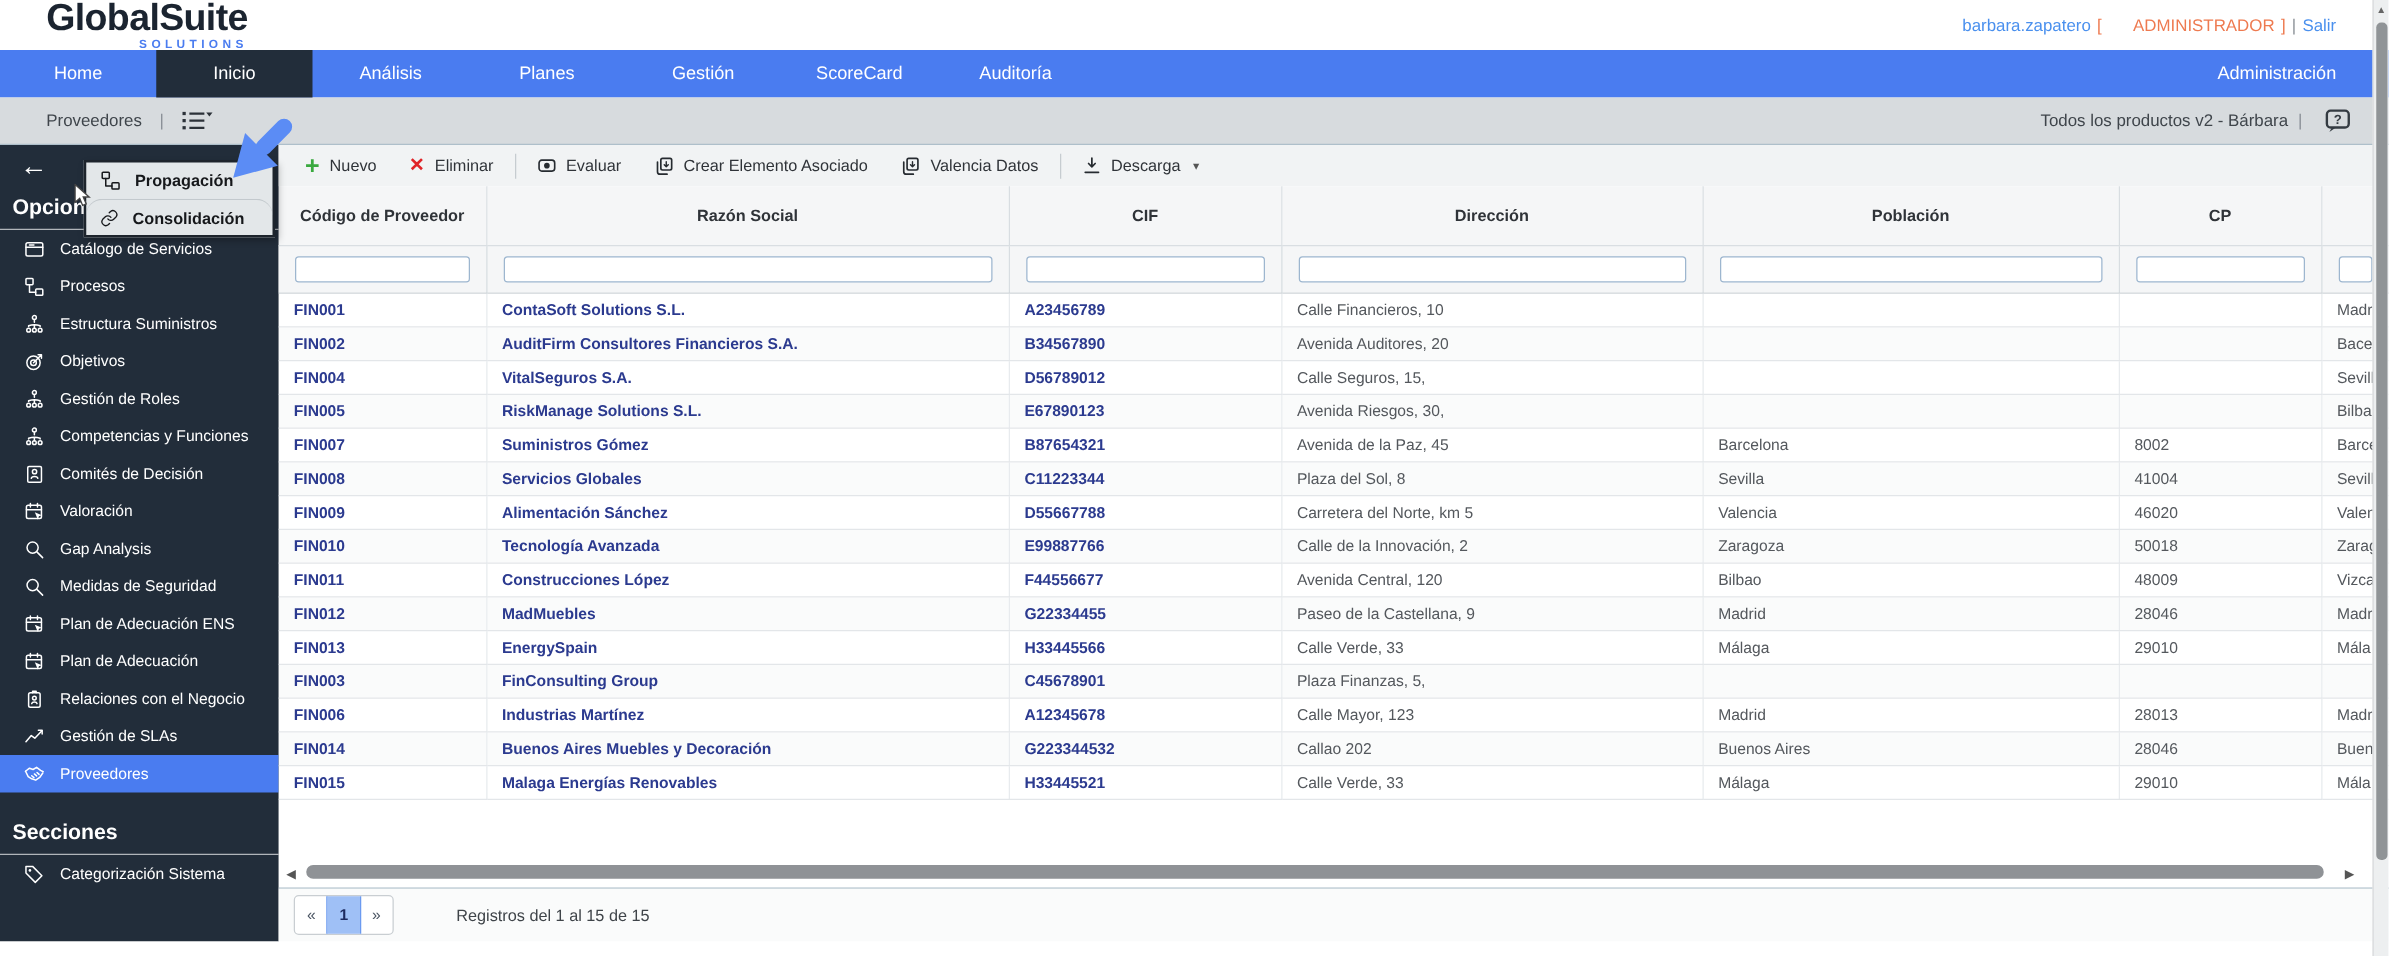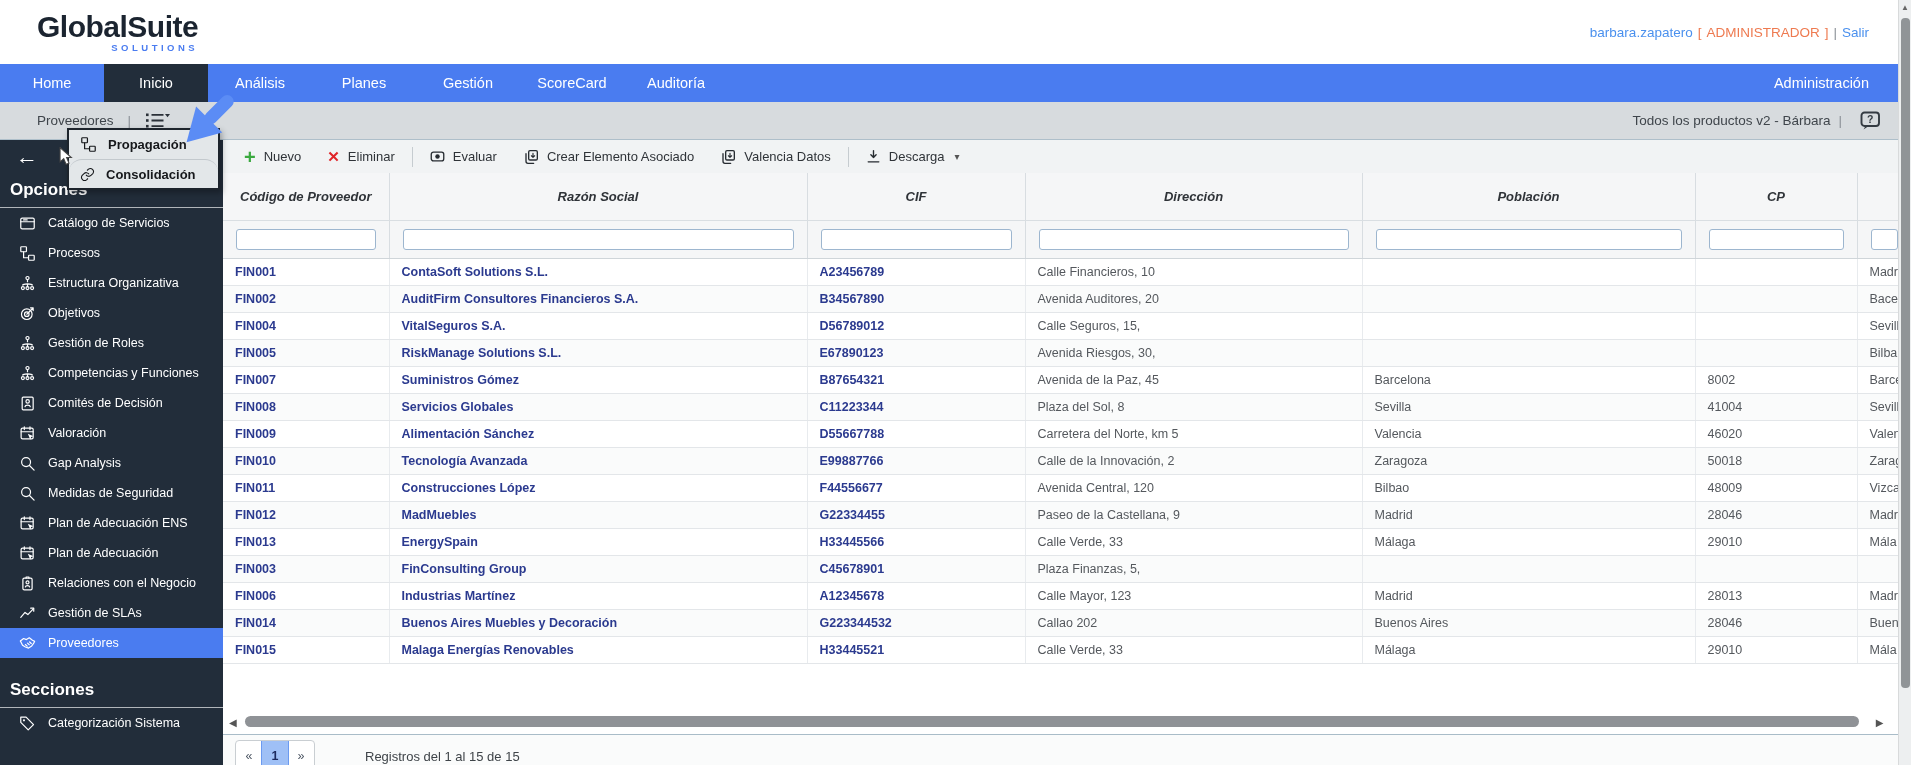--- a/index.html
+++ b/index.html
@@ -1,32 +1,32 @@
 <!DOCTYPE html>
 <html style="--accent: #4a7cf0; --navy: #222d3a; --link: #2b3a8f; --orange: #ee7a50; --green: #3aa93f; --red: #e02428;"><head>
 <meta charset="utf-8">
 <style>
   * { margin:0; padding:0; box-sizing:border-box; }
   html,body { font-family:"Liberation Sans", sans-serif; background:#fff; }
   .page { position:relative; width:1911px; height:765px; overflow:hidden; background:#fff; }
 
   
-  .topbar { height:64px; display:flex; justify-content:space-between; align-items:center; padding:0 42px 0 37px; background:#fff;border-radius:13px; }
+  .topbar { height:40px; display:flex; justify-content:space-between; align-items:center; padding:0 42px 0 37px; background:#fff;border-radius:13px; }
   .logo { line-height:1; }
   .logo-name { font-size:30px; font-weight:700; color:#1b2430; letter-spacing:-0.5px; }
   .logo-tag { text-align:right; font-size:9.5px; font-weight:700; letter-spacing:3.5px; color:var(--accent); margin-top:1px; }
   .userbar { font-size:13.5px; display:flex; gap:5px; align-items:center; }
   .userbar .u-name, .userbar .u-logout { color:#4a90ee; cursor:pointer; }
   .userbar .u-brk { color:var(--orange); }
-  .userbar .u-role { color:var(--orange); }
+  .userbar .u-role { color:var(--orange);margin-left:20px; }
   .userbar .u-sep { color:#8a9097; }
 
   
   .mainnav { height:38px; background:var(--accent); display:flex; color:#fff; font-size:14.5px; }
-  .nav-item { width:104px; text-align:center; line-height:38px; cursor:pointer; }
+  .nav-item { width:125px; text-align:center; line-height:38px; cursor:pointer; }
   .nav-item.active { background:var(--navy); }
   .nav-right { margin-left:auto; padding:0 42px; line-height:38px; cursor:pointer; }
 
   
   .crumbbar { height:38px; background:#d7dbde; border-bottom:1px solid #aebfca; display:flex; align-items:center; justify-content:space-between; padding:0 30px 0 37px; font-size:13.5px; color:#3f454b; }
   .crumb-left, .crumb-right { display:flex; align-items:center; }
   .crumb-sep { color:#8a9097; margin:0 14px; }
   .crumb-icon { color:#2b3138; display:flex; align-items:center; cursor:pointer; }
   .help-icon { margin-left:10px; display:flex; cursor:pointer; }
 
@@ -47,21 +47,21 @@
   .toolbar { height:33px; background:#f1f3f4; display:flex; align-items:center; padding-left:8px; font-size:13px; color:#2f3338; }
   .tb-btn { display:flex; align-items:center; gap:8px; padding:0 13px; cursor:pointer; height:100%; }
   .tb-plus { color:var(--green); font-size:20px; font-weight:800; line-height:1; }
   .tb-x { color:var(--red); font-size:15px; font-weight:800; line-height:1; }
   .tb-ic { display:flex; color:#262b30; }
   .tb-caret { color:#555; font-size:10px; margin-left:2px; }
   .tb-div { width:1px; height:20px; background:#c6ccd0; margin:0 4px; }
 
   
   table { border-collapse:collapse; table-layout:fixed; width:1688px; font-size:12.5px; }
-  thead tr.hdr th { height:47px; background:#f5f6f7; border-right:1px solid #d8dde1; border-bottom:1px solid #d9dee2; font-size:13px; font-weight:700; color:#2f3338; text-align:center; vertical-align:middle; overflow:hidden;font-style:italic; }
+  thead tr.hdr th { height:47px; background:#f5f6f7; border-right:1px solid #d8dde1; border-bottom:1px solid #d9dee2; font-size:13px; font-weight:700; color:#2f3338; text-align:center; vertical-align:middle; overflow:hidden; }
   thead tr.flt td { height:38px; background:#f5f6f7; border-right:1px solid #d8dde1; border-bottom:1px solid #cfd5d9; vertical-align:middle; }
   thead tr.flt input { display:block; width:calc(100% - 26px); margin:0 13px; height:21px; border:1px solid #9db6cf; border-radius:3px; background:#fff; outline:none; padding:0 5px; font-size:12px; }
   tbody td { height:27px; border-right:1px solid #e8ebee; border-bottom:1px solid #e3e6e9; padding:0 6px 0 12px; white-space:nowrap; overflow:hidden; color:#54585d; vertical-align:middle; }
   tbody tr:nth-child(even) td { background:#fafbfb; }
   tbody td.em { color:var(--link); font-weight:700; }
   tbody td:last-child, thead th:last-child, thead td:last-child { border-right:none; }
 
   
   .hscroll { position:absolute; top:576px; left:0; width:100%; height:12px; }
   .hs-arrow { position:absolute; top:1px; font-size:10px; color:#555; cursor:pointer; }
@@ -175,21 +175,21 @@
           <div class="sb-item">
             <span class="ic">
               <svg viewBox="0 0 24 24" width="17" height="17" fill="none" stroke="currentColor" stroke-width="1.7" stroke-linecap="round" stroke-linejoin="round">
                 <circle cx="12" cy="4.3" r="2.2"></circle>
                 <path d="M12 6.5v3M5.5 14.5v-1q6.5-2.2 13 0v1M12 12.5v4"></path>
                 <circle cx="5.5" cy="18.5" r="2.1"></circle>
                 <circle cx="12" cy="18.5" r="2.1"></circle>
                 <circle cx="18.5" cy="18.5" r="2.1"></circle>
               </svg>
             </span>
-            <span>Estructura Organizativa</span>
+            <span>Estructura Suministros</span>
           </div>
           <div class="sb-item">
             <span class="ic">
               <svg viewBox="0 0 24 24" width="17" height="17" fill="none" stroke="currentColor" stroke-width="1.7" stroke-linecap="round" stroke-linejoin="round">
                 <circle cx="11" cy="13" r="7.5"></circle>
                 <circle cx="11" cy="13" r="3.2"></circle>
                 <path d="M11 13L20 4M20 4h-3.8M20 4v3.8"></path>
               </svg>
             </span>
             <span>Objetivos</span>

